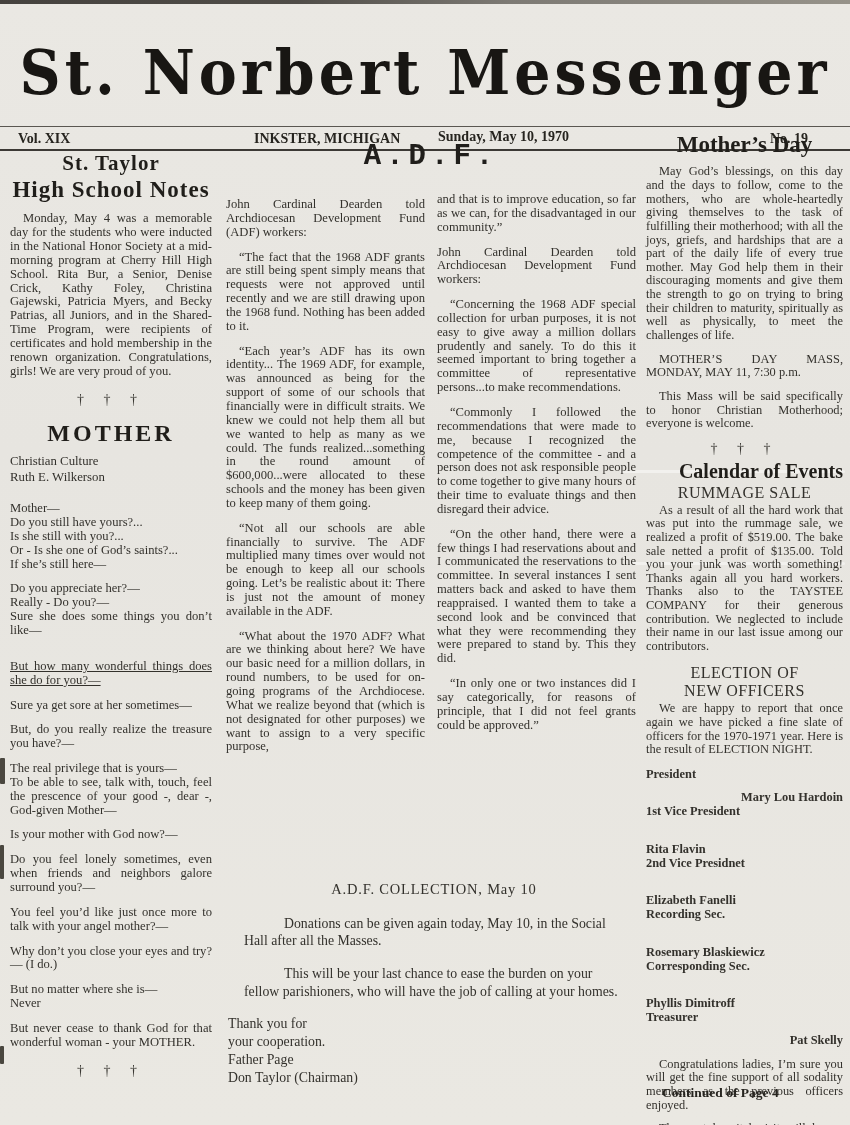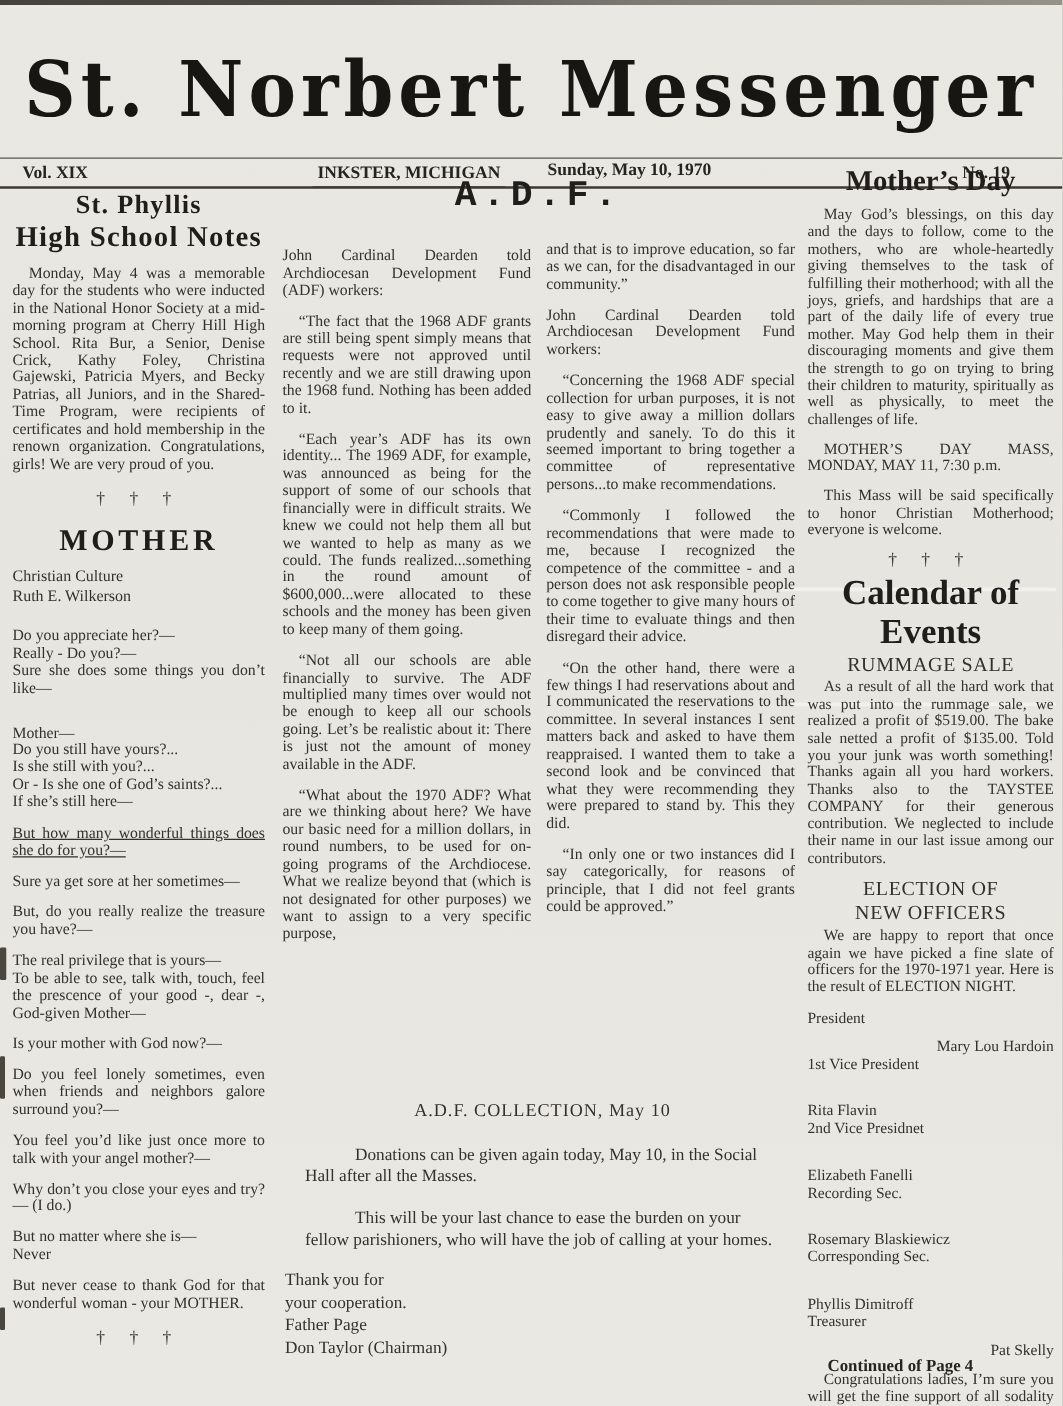--- a/index.html
+++ b/index.html
@@ -35,29 +35,29 @@
   .col4{left:646px;top:132px;width:197px;font-size:12.4px;}
   .col4 p{margin:0 0 10px 0;}
 
   .adf-headline{position:absolute;left:226px;top:140px;width:410px;text-align:center;
     font-family:Liberation Mono, monospace;font-weight:bold;font-size:29px;letter-spacing:5px;color:#201e1b;}
 
   .h-top{text-align:center;font-weight:bold;font-size:21px;letter-spacing:1px;margin:0 0 2px;color:#201e1a;}
   .h-main{text-align:center;font-weight:bold;font-size:23px;letter-spacing:1px;margin:0 0 10px;color:#201e1a;}
   .h-mother{text-align:center;font-weight:bold;font-size:24px;letter-spacing:3px;margin:10px 0 8px;color:#201e1a;}
   .h-md{text-align:center;font-weight:bold;font-size:23px;margin:0 0 8px;color:#201e1a;}
-  .h-cal{text-align:center;font-weight:bold;font-size:28px;margin:4px 0 2px;color:#201e1a;}
+  .h-cal{text-align:right;font-weight:bold;font-size:20px;margin:4px 0 2px;color:#201e1a;}
   .byline{text-align:left;font-size:12.8px;line-height:1.25;margin:0 0 16px;}
   .cross{text-align:center;font-size:14px;letter-spacing:8px;margin:13px 0 13px;color:#3a3833;}
   .sub-head{text-align:center;font-size:16px;letter-spacing:.5px;margin:0 0 1px;white-space:pre-line;line-height:1.15;}
 
   .stanza{white-space:pre-line;margin:0 0 12px;text-indent:0 !important;}
   .poem{margin-top:4px;}
 
-  .officers{margin:0 0 10px;}
+  .officers{margin:0 0 10px;font-weight:bold;}
   .officer{display:flex;flex-wrap:wrap;line-height:1.15;}
   .officer .name{margin-left:auto;text-align:left;margin-top:23px;}
   .officer.stack .name{flex-basis:100%;}
 
   .adf-box{position:absolute;left:228px;top:880px;width:412px;font-size:13.8px;line-height:1.28;color:#33312c;}
   .box-title{text-align:center;font-size:14.5px;letter-spacing:.8px;margin:0 0 16px;}
   .adf-box p{margin:0 16px 15px;text-indent:40px;}
   .signoff{text-align:left;margin:4px 36px 0 0;white-space:pre-line;line-height:1.3;}
 
   .continued{position:absolute;left:662px;top:1085px;font-weight:bold;font-size:13.5px;color:#26241f;}
@@ -80,37 +80,37 @@
     <span class="dl-vol">Vol. XIX</span>
     <span class="dl-city">INKSTER, MICHIGAN</span>
     <span class="dl-date">Sunday, May 10, 1970</span>
     <span class="dl-no">No. 19</span>
   </div>
   <div class="rule-thick"></div>
 
   <div class="adf-headline">A.D.F.</div>
 
   <div class="col col1">
-    <div class="h-top">St. Phyllis</div>
+    <div class="h-top">St. Taylor</div>
     <div class="h-main">High School Notes</div>
     <p>Monday, May 4 was a memorable day for the students who were inducted in the National Honor Society at a mid-morning program at Cherry Hill High School. Rita Bur, a Senior, Denise Crick, Kathy Foley, Christina Gajewski, Patricia Myers, and Becky Patrias, all Juniors, and in the Shared-Time Program, were recipients of certificates and hold membership in the renown organization. Congratulations, girls! We are very proud of you.</p>
     <div class="cross">† † †</div>
 
     <div class="h-mother">MOTHER</div>
     <div class="byline" style="white-space: pre-line;">Christian Culture
 Ruth E. Wilkerson</div>
     <div class="poem">
-      <p class="stanza" style="margin-bottom: 22px; white-space: pre-line;">Do you appreciate her?—
-Really - Do you?—
-Sure she does some things you don’t like—</p>
       <p class="stanza" style="white-space: pre-line;">Mother—
 Do you still have yours?...
 Is she still with you?...
 Or - Is she one of God’s saints?...
 If she’s still here—</p>
+      <p class="stanza" style="margin-bottom: 22px; white-space: pre-line;">Do you appreciate her?—
+Really - Do you?—
+Sure she does some things you don’t like—</p>
       <p class="stanza" style="white-space: pre-line; text-decoration: underline;">But how many wonderful things does she do for you?—</p>
       <p class="stanza" style="white-space: pre-line;">Sure ya get sore at her sometimes—</p>
       <p class="stanza" style="white-space: pre-line;">But, do you really realize the treasure you have?—</p>
       <p class="stanza" style="white-space: pre-line;">The real privilege that is yours—
 To be able to see, talk with, touch, feel the prescence of your good -, dear -, God-given Mother—</p>
       <p class="stanza" style="white-space: pre-line;">Is your mother with God now?—</p>
       <p class="stanza" style="white-space: pre-line;">Do you feel lonely sometimes, even when friends and neighbors galore surround you?—</p>
       <p class="stanza" style="white-space: pre-line;">You feel you’d like just once more to talk with your angel mother?—</p>
       <p class="stanza" style="white-space: pre-line;">Why don’t you close your eyes and try?— (I do.)</p>
       <p class="stanza" style="white-space: pre-line;">But no matter where she is—

